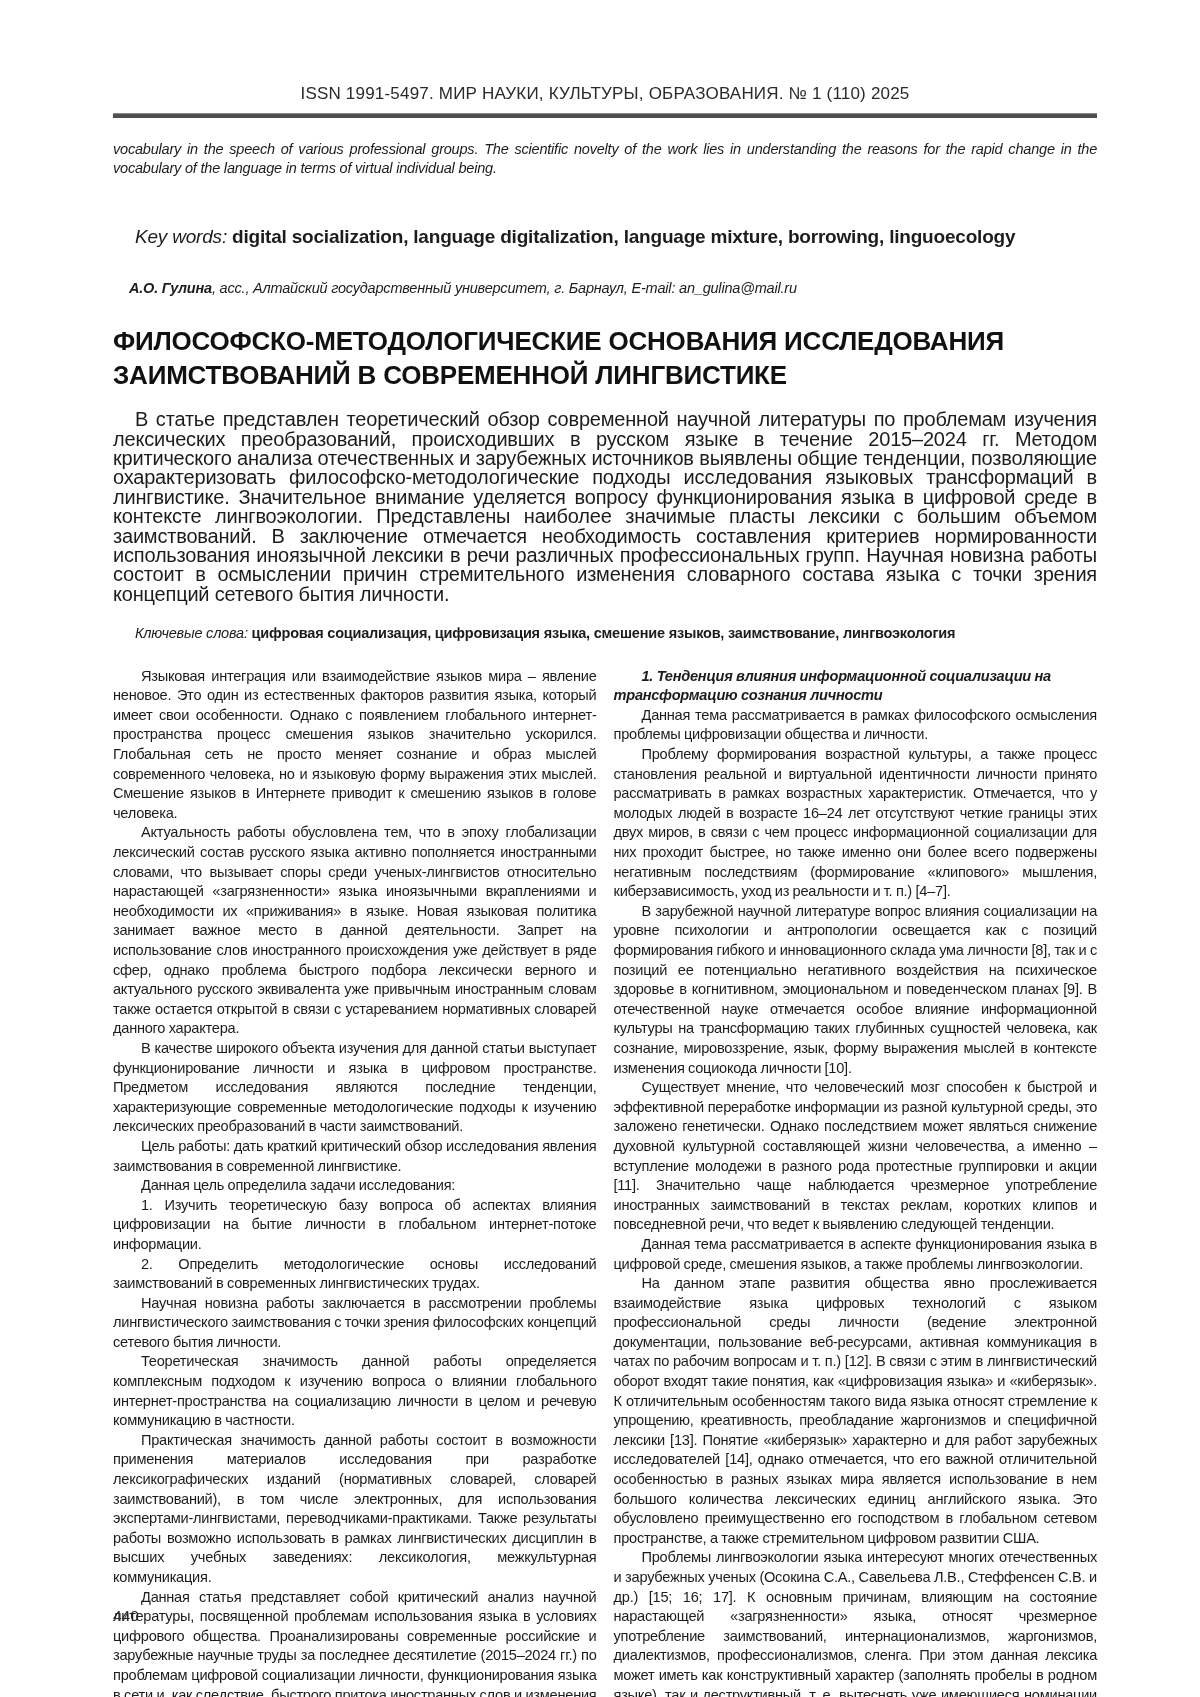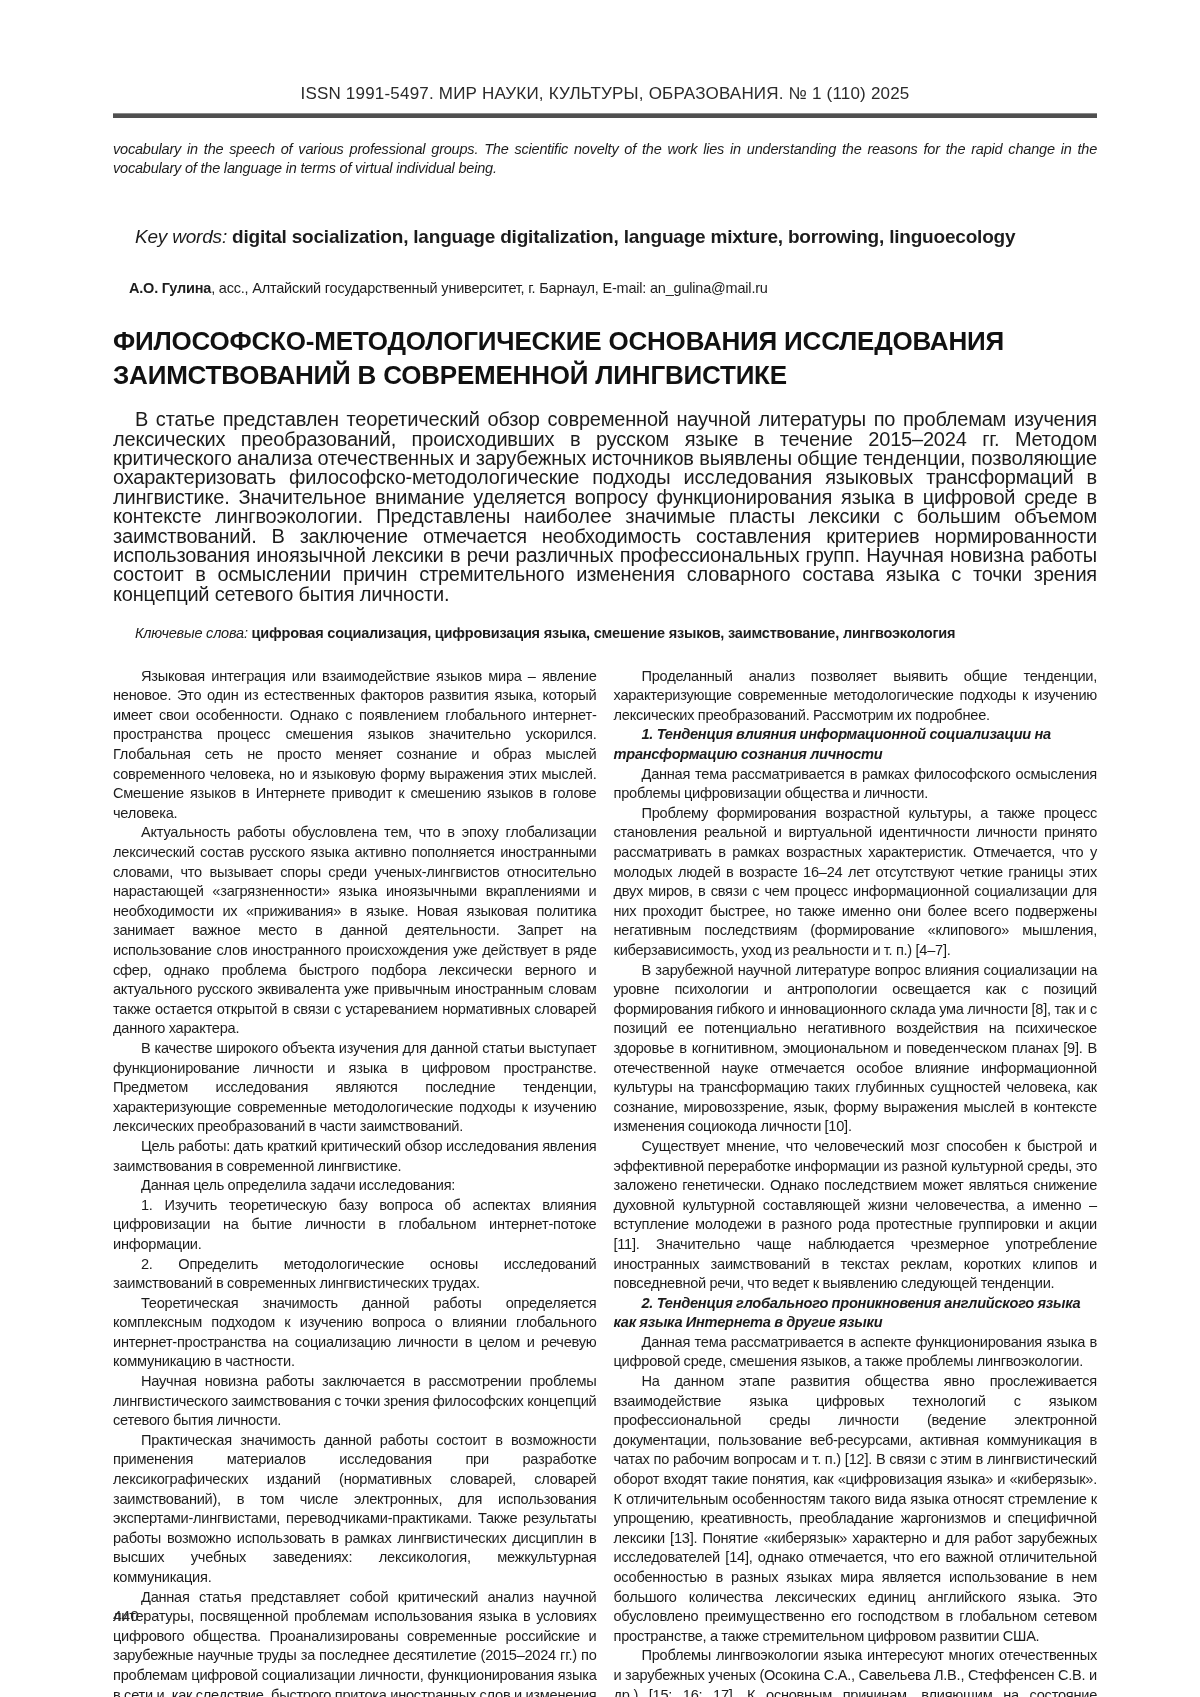--- a/index.html
+++ b/index.html
@@ -51,20 +51,21 @@
     text-indent: 22px;
     margin-top: 48px;
   }
   .kw-label-en { font-style: italic; }
   .kw-value { font-weight: bold; }
   
   .author-line {
     margin-top: 34px;
     font-size: 14.5px;
     letter-spacing: -0.2px;
+    font-style: italic;
     text-indent: 16px;
   }
   .author-name { font-weight: bold; }
   
   .article-title {
     margin-top: 28px;
     font-size: 26px;
     font-weight: bold;
     line-height: 34px;
     letter-spacing: -0.2px;
@@ -144,34 +145,32 @@
 
   <div class="columns">
     <div class="col">
         <p class="body-p">Языковая интеграция или взаимодействие языков мира – явление неновое. Это один из естественных факторов развития языка, который имеет свои особенности. Однако с появлением глобального интернет-пространства процесс смешения языков значительно ускорился. Глобальная сеть не просто меняет сознание и образ мыслей современного человека, но и языковую форму выражения этих мыслей. Смешение языков в Интернете приводит к смешению языков в голове человека.</p>
         <p class="body-p">Актуальность работы обусловлена тем, что в эпоху глобализации лексический состав русского языка активно пополняется иностранными словами, что вызывает споры среди ученых-лингвистов относительно нарастающей «загрязненности» языка иноязычными вкраплениями и необходимости их «приживания» в языке. Новая языковая политика занимает важное место в данной деятельности. Запрет на использование слов иностранного происхождения уже действует в ряде сфер, однако проблема быстрого подбора лексически верного и актуального русского эквивалента уже привычным иностранным словам также остается открытой в связи с устареванием нормативных словарей данного характера.</p>
         <p class="body-p">В качестве широкого объекта изучения для данной статьи выступает функционирование личности и языка в цифровом пространстве. Предметом исследования являются последние тенденции, характеризующие современные методологические подходы к изучению лексических преобразований в части заимствований.</p>
         <p class="body-p">Цель работы: дать краткий критический обзор исследования явления заимствования в современной лингвистике.</p>
         <p class="body-p">Данная цель определила задачи исследования:</p>
         <p class="body-p">1.  Изучить теоретическую базу вопроса об аспектах влияния цифровизации на бытие личности в глобальном интернет-потоке информации.</p>
         <p class="body-p">2.  Определить методологические основы исследований заимствований в современных лингвистических трудах.</p>
+        <p class="body-p">Научная новизна работы заключается в рассмотрении проблемы лингвистического заимствования с точки зрения философских концепций сетевого бытия личности.</p>
         <p class="body-p">Теоретическая значимость данной работы определяется комплексным подходом к изучению вопроса о влиянии глобального интернет-пространства на социализацию личности в целом и речевую коммуникацию в частности.</p>
-        <p class="body-p">Научная новизна работы заключается в рассмотрении проблемы лингвистического заимствования с точки зрения философских концепций сетевого бытия личности.</p>
         <p class="body-p">Практическая значимость данной работы состоит в возможности применения материалов исследования при разработке лексикографических изданий (нормативных словарей, словарей заимствований), в том числе электронных, для использования экспертами-лингвистами, переводчиками-практиками. Также результаты работы возможно использовать в рамках лингвистических дисциплин в высших учебных заведениях: лексикология, межкультурная коммуникация.</p>
         <p class="body-p">Данная статья представляет собой критический анализ научной литературы, посвященной проблемам использования языка в условиях цифрового общества. Проанализированы современные российские и зарубежные научные труды за последнее десятилетие (2015–2024 гг.) по проблемам цифровой социализации личности, функционирования языка в сети и, как следствие, быстрого притока иностранных слов и изменения словарного состава русского языка.</p>
         <p class="body-p">Проблема изучения языковых трансформаций и, в частности, языковых заимствований является чрезвычайно актуальной в мировой лингвистике на данном этапе развития, о чем свидетельствуют многочисленные зарубежные источники (Бойд Р., Пеннебейкер Д.; Карлинг Г., Кронхамн С.; Хонкола Т., Джордан Ф. и др.) [1; 2; 3]. Важно отметить, что в данном исследовании нами было обработано 120 современных научных трудов по проблемам языковых изменений, связанных с цифровизацией общества, из которых более 30 – научная литература на других языках. Материал отбирался на сайтах российских научных электронных библиотек (eLibrary, cyberleninka.ru), а также известных англоязычных баз данных (Research Gate, Scopus, WoS). В данной статье приведены ссылки на наиболее значимые статьи.</p>
       </div>
     <div class="col">
-        <p class="body-p">Проделанный анализ позволяет выявить общие тенденции, характеризующие современные методологические подходы к изучению лексических преобразований. Рассмотрим их подробнее.</p>
         <p class="body-h">1. Тенденция влияния информационной социализации на трансформацию сознания личности</p>
         <p class="body-p">Данная тема рассматривается в рамках философского осмысления проблемы цифровизации общества и личности.</p>
         <p class="body-p">Проблему формирования возрастной культуры, а также процесс становления реальной и виртуальной идентичности личности принято рассматривать в рамках возрастных характеристик. Отмечается, что у молодых людей в возрасте 16–24 лет отсутствуют четкие границы этих двух миров, в связи с чем процесс информационной социализации для них проходит быстрее, но также именно они более всего подвержены негативным последствиям (формирование «клипового» мышления, киберзависимость, уход из реальности и т. п.) [4–7].</p>
         <p class="body-p">В зарубежной научной литературе вопрос влияния социализации на уровне психологии и антропологии освещается как с позиций формирования гибкого и инновационного склада ума личности [8], так и с позиций ее потенциально негативного воздействия на психическое здоровье в когнитивном, эмоциональном и поведенческом планах [9]. В отечественной науке отмечается особое влияние информационной культуры на трансформацию таких глубинных сущностей человека, как сознание, мировоззрение, язык, форму выражения мыслей в контексте изменения социокода личности [10].</p>
         <p class="body-p">Существует мнение, что человеческий мозг способен к быстрой и эффективной переработке информации из разной культурной среды, это заложено генетически. Однако последствием может являться снижение духовной культурной составляющей жизни человечества, а именно – вступление молодежи в разного рода протестные группировки и акции [11]. Значительно чаще наблюдается чрезмерное употребление иностранных заимствований в текстах реклам, коротких клипов и повседневной речи, что ведет к выявлению следующей тенденции.</p>
-        <p class="body-h">2. Тенденция глобального проникновения английского языка как языка Интернета в другие языки</p>
         <p class="body-p">Данная тема рассматривается в аспекте функционирования языка в цифровой среде, смешения языков, а также проблемы лингвоэкологии.</p>
         <p class="body-p">На данном этапе развития общества явно прослеживается взаимодействие языка цифровых технологий с языком профессиональной среды личности (ведение электронной документации, пользование веб-ресурсами, активная коммуникация в чатах по рабочим вопросам и т. п.) [12]. В связи с этим в лингвистический оборот входят такие понятия, как «цифровизация языка» и «киберязык». К отличительным особенностям такого вида языка относят стремление к упрощению, креативность, преобладание жаргонизмов и специфичной лексики [13]. Понятие «киберязык» характерно и для работ зарубежных исследователей [14], однако отмечается, что его важной отличительной особенностью в разных языках мира является использование в нем большого количества лексических единиц английского языка. Это обусловлено преимущественно его господством в глобальном сетевом пространстве, а также стремительном цифровом развитии США.</p>
         <p class="body-p">Проблемы лингвоэкологии языка интересуют многих отечественных и зарубежных ученых (Осокина С.А., Савельева Л.В., Стеффенсен С.В. и др.) [15; 16; 17]. К основным причинам, влияющим на состояние нарастающей «загрязненности» языка, относят чрезмерное употребление заимствований, интернационализмов, жаргонизмов, диалектизмов, профессионализмов, сленга. При этом данная лексика может иметь как конструктивный характер (заполнять пробелы в родном языке), так и деструктивный, т. е. вытеснять уже имеющиеся номинации [18].</p>
       </div>
   </div>
 
   <div class="page-number">440</div>
 
 </div>
 

